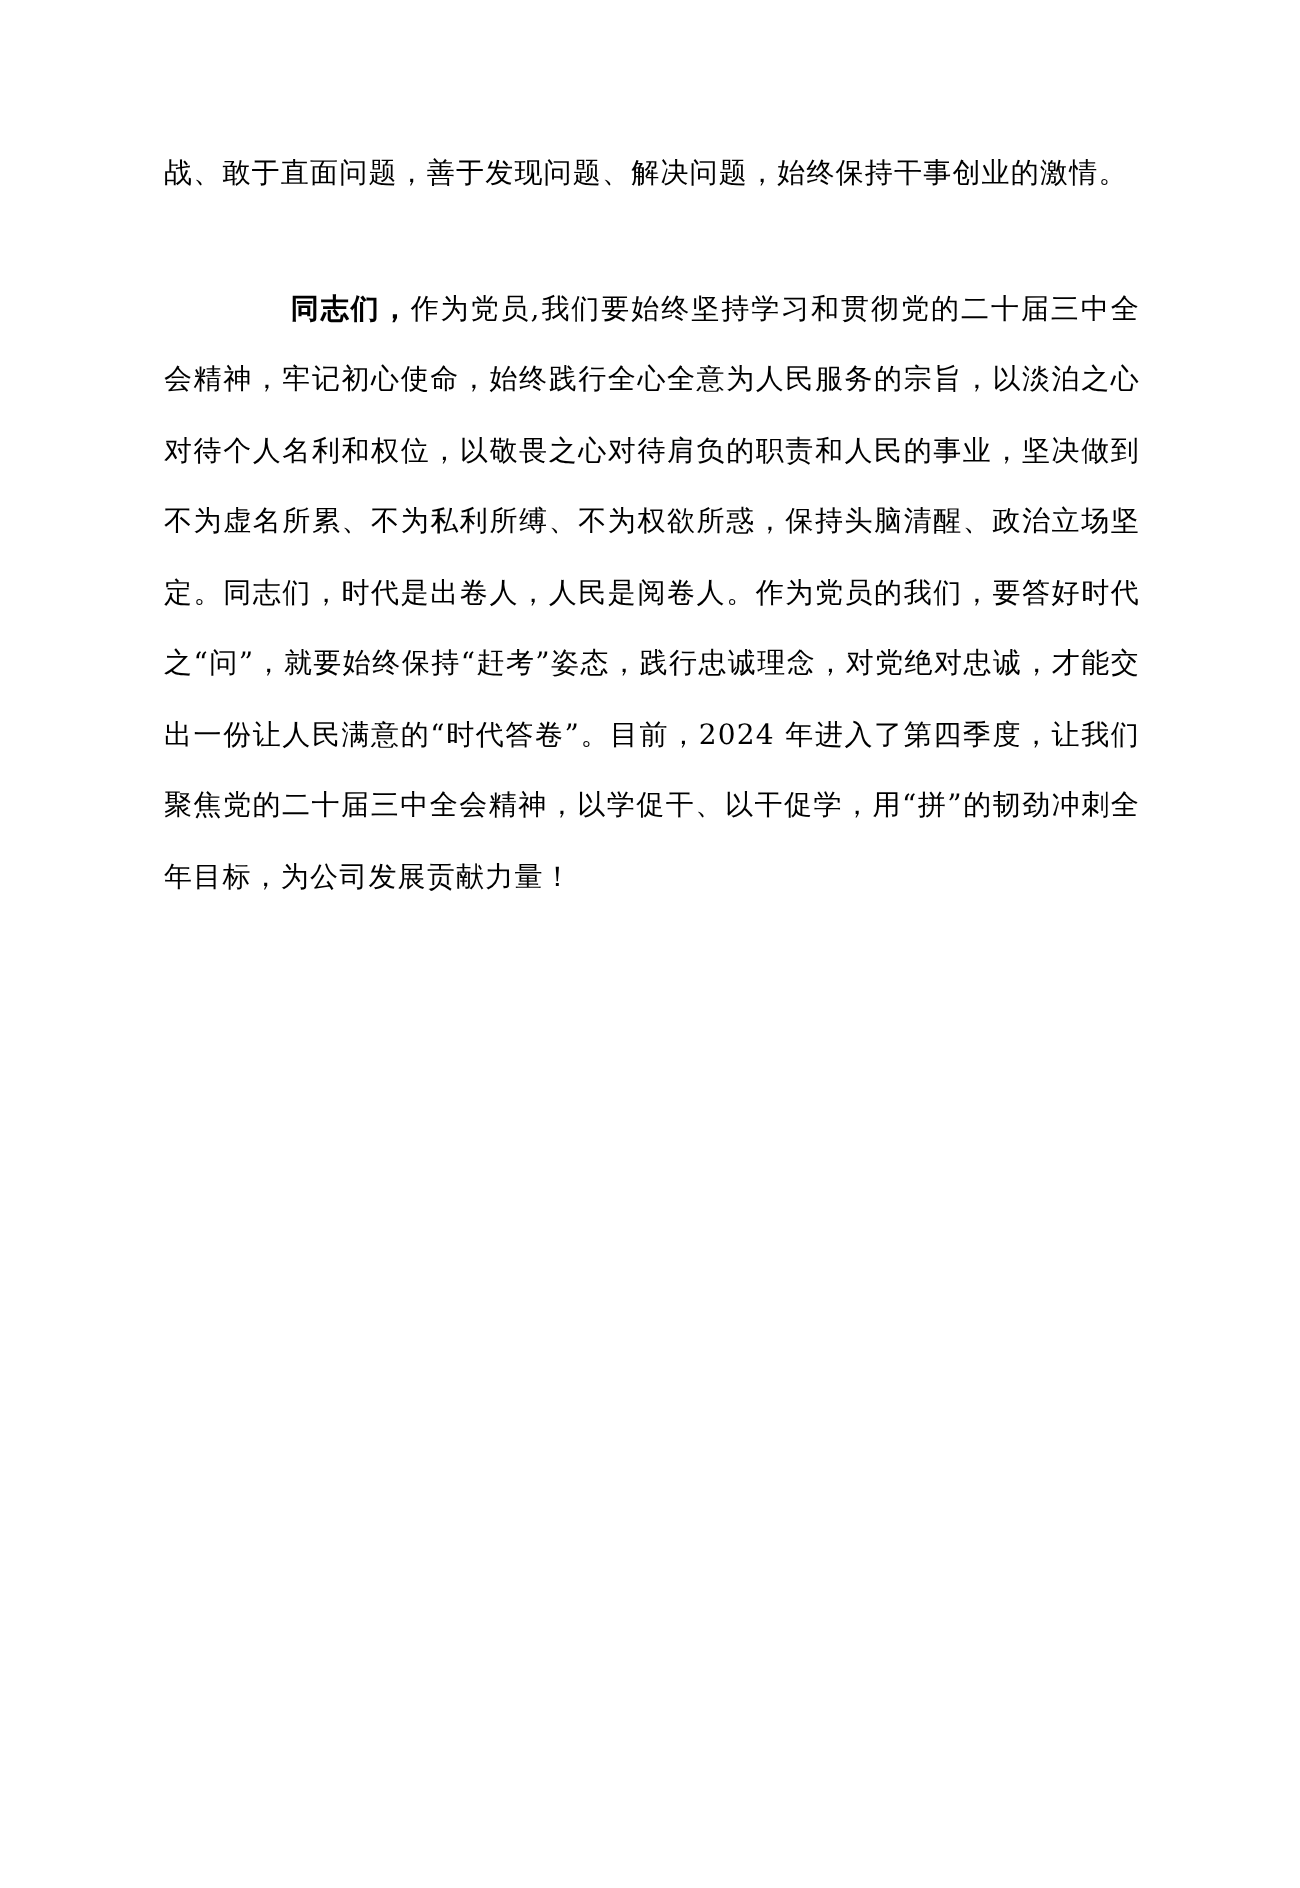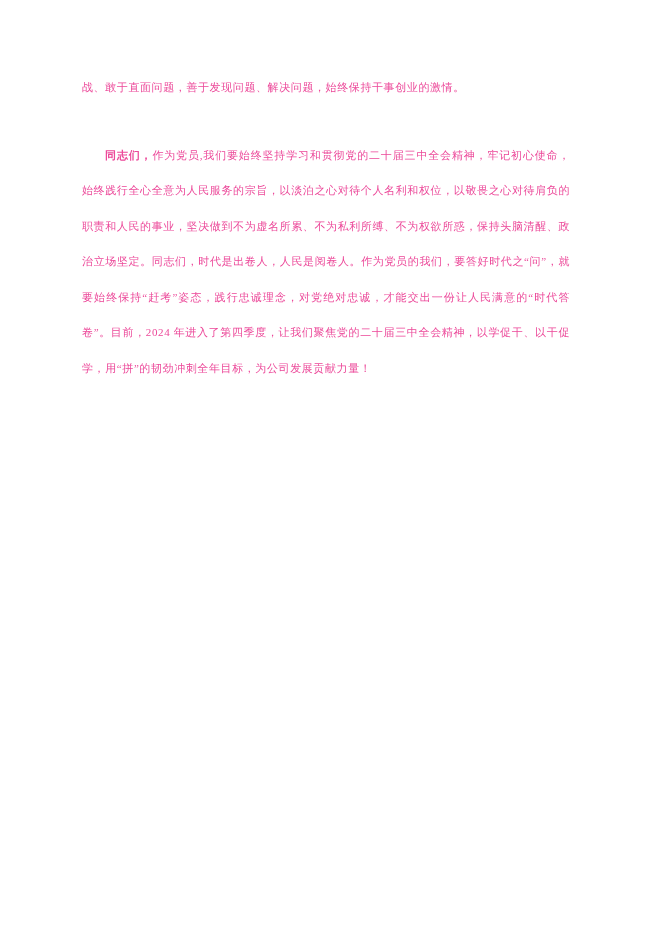--- a/index.html
+++ b/index.html
@@ -21,39 +21,39 @@
     box-sizing: border-box;
   }
   .content {
     position: absolute;
     left: 82px;
     top: 70px;
     width: 488px;
   }
   .para {
     margin: 0;
-    color: #ec4899;
-    font-size: 11px;
+    color: #000000;
+    font-size: 14px;
     line-height: 35.5px;
     text-align: justify;
     text-justify: inter-ideograph;
     letter-spacing: 0.6px;
-    font-family: Liberation Serif, serif;
   }
   .para.first {
     text-indent: 0;
   }
   .para.indented {
     text-indent: 2.1em;
   }
   .spacer {
     height: 32px;
   }
   .bold-lead {
     font-weight: bold;
+    margin-left: 34px;
   }
 </style>
 </head>
 <body>
 
 <div class="page">
   <div class="content">
 
     <p class="para first">战、敢于直面问题，善于发现问题、解决问题，始终保持干事创业的激情。</p>
 

